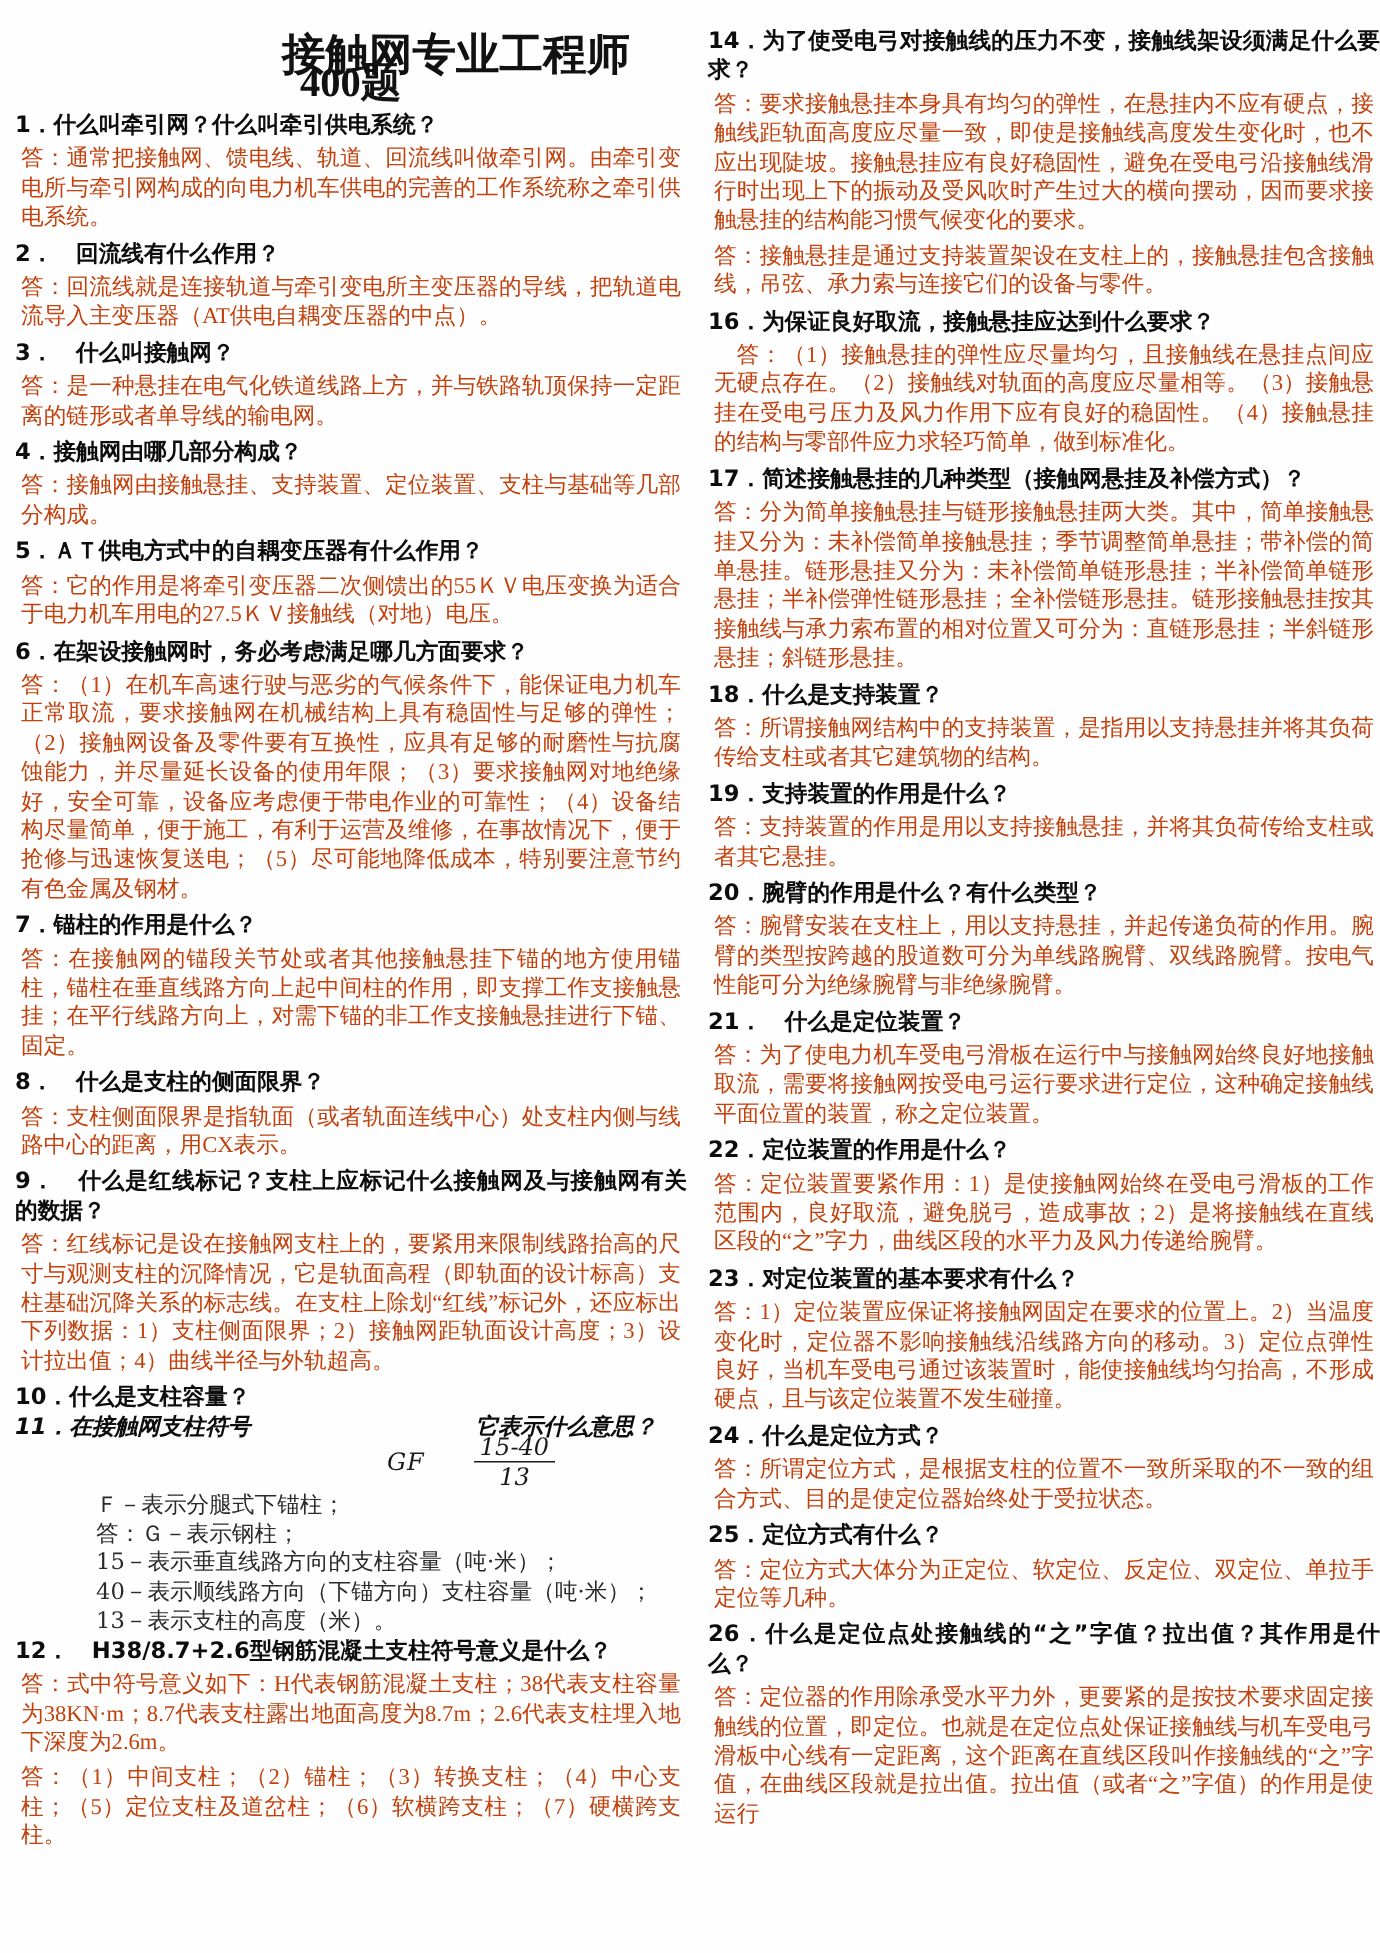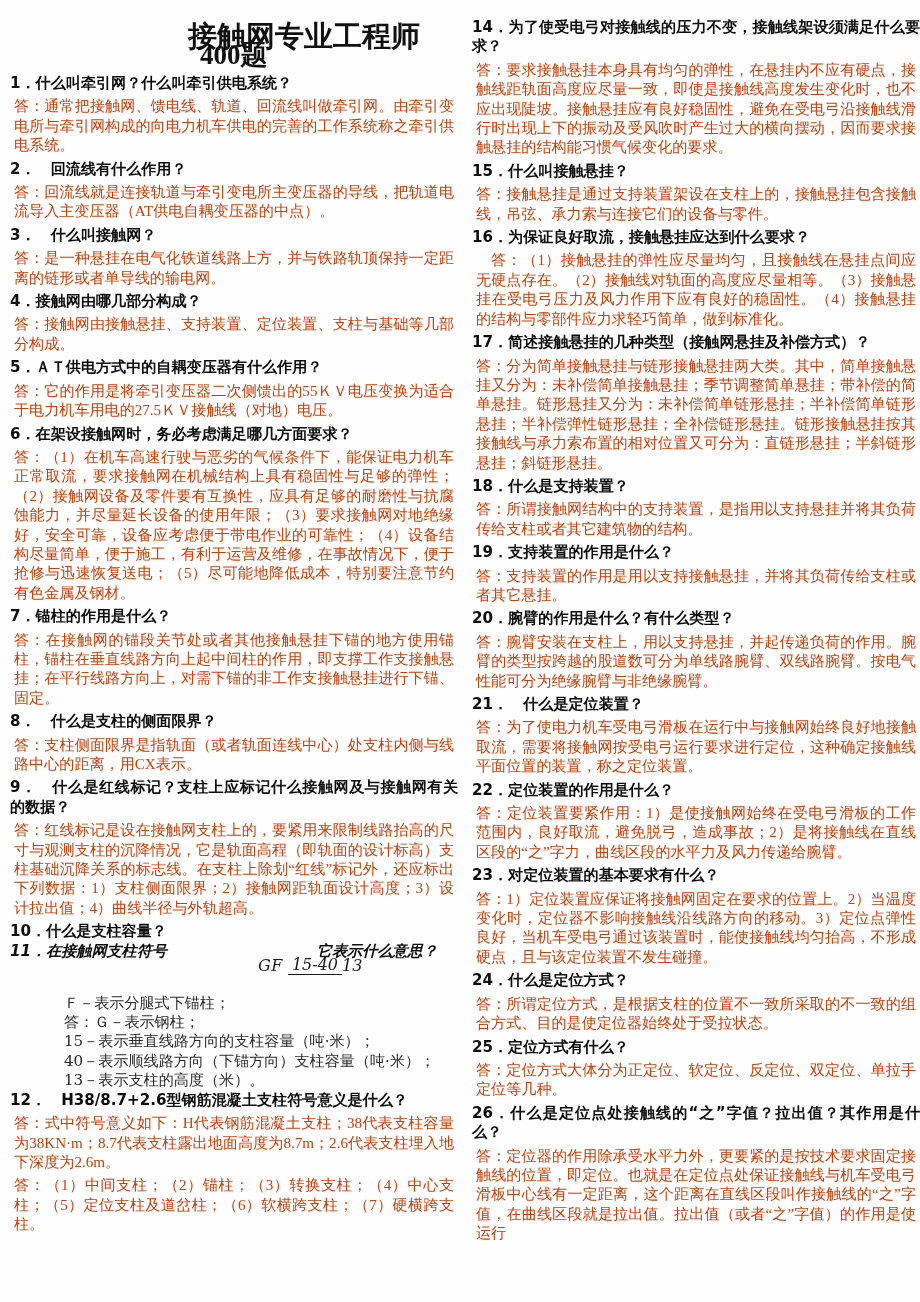--- a/index.html
+++ b/index.html
@@ -120,23 +120,24 @@
     font-size: 16px;
     color: #1a1a1a;
     z-index: 3;
   }
   .formula .sym {
     margin-right: 5px;
     letter-spacing: 0.5px;
   }
   .frac {
     display: inline-flex;
-    flex-direction: row;
+    flex-direction: column;
     align-items: center;
     line-height: 1.08;
+    margin-left: 28px;
   }
   .frac .num {
     padding: 0 4px 1px 4px;
     border-bottom: 1.3px solid #1a1a1a;
   }
   .frac .den {
     padding-top: 1px;
   }
   .spacer-right {
     display: inline-block;
@@ -224,21 +225,20 @@
 
     </div>
 
     <div class="col">
 
       <div>
         <p class="q">14．为了使受电弓对接触线的压力不变，接触线架设须满足什么要求？</p>
         <p class="a">答：要求接触悬挂本身具有均匀的弹性，在悬挂内不应有硬点，接触线距轨面高度应尽量一致，即使是接触线高度发生变化时，也不应出现陡坡。接触悬挂应有良好稳固性，避免在受电弓沿接触线滑行时出现上下的振动及受风吹时产生过大的横向摆动，因而要求接触悬挂的结构能习惯气候变化的要求。</p>
       </div>
       <div>
-        <p class="q">15．什么叫接触悬挂？</p>
         <p class="a">答：接触悬挂是通过支持装置架设在支柱上的，接触悬挂包含接触线，吊弦、承力索与连接它们的设备与零件。</p>
       </div>
       <div>
         <p class="q">16．为保证良好取流，接触悬挂应达到什么要求？</p>
         <p class="a indent">答：（1）接触悬挂的弹性应尽量均匀，且接触线在悬挂点间应无硬点存在。（2）接触线对轨面的高度应尽量相等。（3）接触悬挂在受电弓压力及风力作用下应有良好的稳固性。（4）接触悬挂的结构与零部件应力求轻巧简单，做到标准化。</p>
       </div>
       <div>
         <p class="q">17．简述接触悬挂的几种类型（接触网悬挂及补偿方式）？</p>
         <p class="a">答：分为简单接触悬挂与链形接触悬挂两大类。其中，简单接触悬挂又分为：未补偿简单接触悬挂；季节调整简单悬挂；带补偿的简单悬挂。链形悬挂又分为：未补偿简单链形悬挂；半补偿简单链形悬挂；半补偿弹性链形悬挂；全补偿链形悬挂。链形接触悬挂按其接触线与承力索布置的相对位置又可分为：直链形悬挂；半斜链形悬挂；斜链形悬挂。</p>
       </div>

